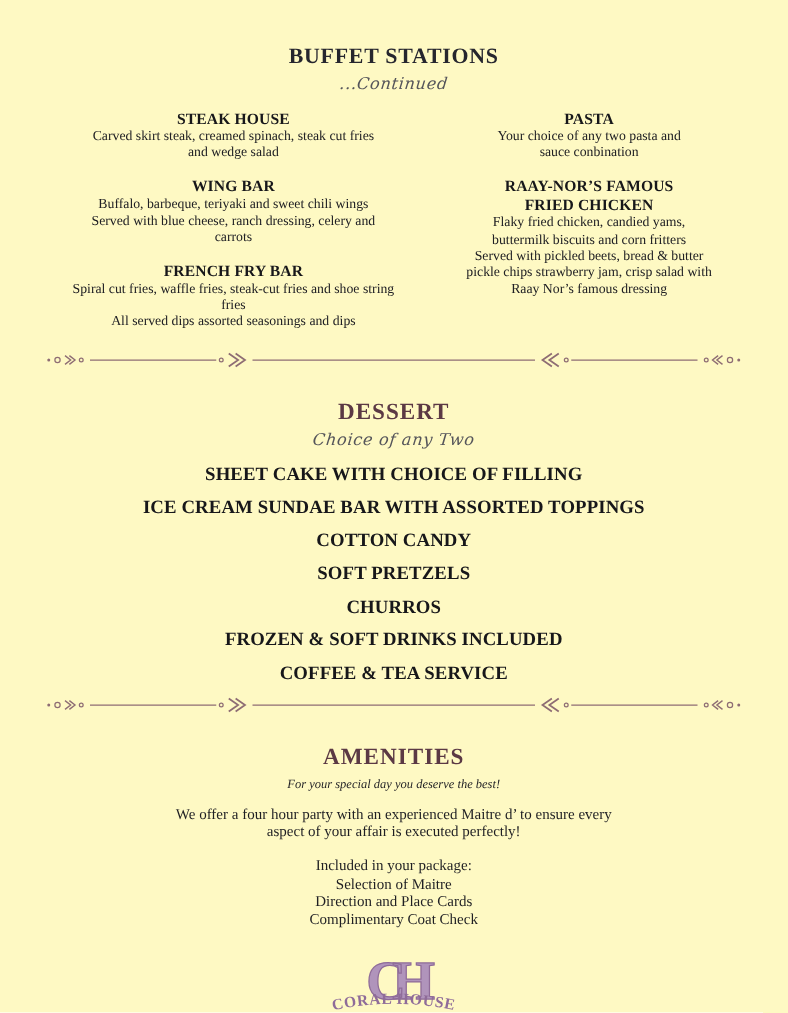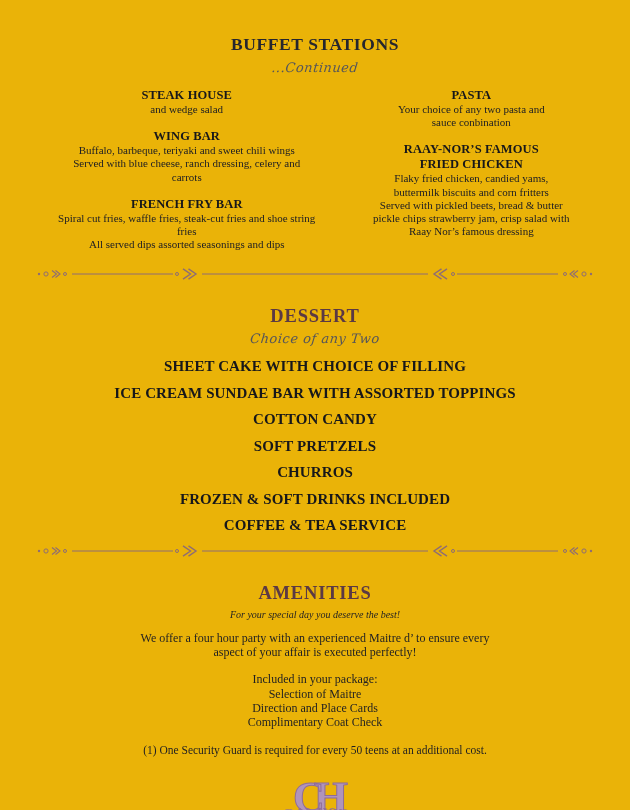--- a/index.html
+++ b/index.html
@@ -2,21 +2,21 @@
 <html><head>
 <meta charset="utf-8">
 <style>
   * { margin: 0; padding: 0; box-sizing: border-box; }
   html, body { background: #ffffff; }
   .page {
     position: relative;
     width: 630px;
     height: 810px;
     margin: 0 auto;
-    background: #eab308;
+    background: #fef9c3;
     font-family: "Liberation Serif", "DejaVu Serif", serif;
     color: #1f1f23;
     overflow: hidden;
     padding-top: 34px;
   }
   .center { text-align: center; }
 
   .page-title {
     font-size: 17.5px;
     font-weight: bold;
@@ -94,20 +94,21 @@
 
 <div class="page">
 
   <div class="page-title">BUFFET STATIONS</div>
   <div class="script page-subtitle">...Continued</div>
 
   <div class="columns">
     <div class="col">
       <div class="station">
         <div class="station-name">STEAK HOUSE</div>
+        <div class="station-desc">Carved skirt steak, creamed spinach, steak cut fries</div>
         <div class="station-desc">and wedge salad</div>
       </div>
       <div class="station">
         <div class="station-name">WING BAR</div>
         <div class="station-desc">Buffalo, barbeque, teriyaki and sweet chili wings</div>
         <div class="station-desc">Served with blue cheese, ranch dressing, celery and carrots</div>
       </div>
       <div class="station">
         <div class="station-name">FRENCH FRY BAR</div>
         <div class="station-desc">Spiral cut fries, waffle fries, steak-cut fries and shoe string fries</div>
@@ -183,21 +184,20 @@
     <div class="amen-para center">
       <div>We offer a four hour party with an experienced Maitre d’ to ensure every</div>
       <div>aspect of your affair is executed perfectly!</div>
     </div>
     <div class="amen-package center">
       <div>Included in your package:</div>
       <div>Selection of Maitre</div>
       <div>Direction and Place Cards</div>
       <div>Complimentary Coat Check</div>
     </div>
-    <div class="amen-note center">(1) One Security Guard is required for every 50 teens at an additional cost.</div>
   </div>
 
   <div class="logo-wrap">
     <svg class="logo-svg" viewBox="0 0 132 74" xmlns="http://www.w3.org/2000/svg">
       <defs>
         <path id="coral-arc" d="M14 52 Q66 40 118 52" fill="none"></path>
       </defs>
       <text x="66" y="42" text-anchor="middle" font-family="Liberation Serif, serif" font-size="44" font-weight="bold" letter-spacing="-11" fill="#b094bb" stroke="#8f6c99" stroke-width="1">CH</text>
       <text font-family="Liberation Serif, serif" font-size="12.5" font-weight="bold" fill="#8f6c99" letter-spacing="0.6">
         <textPath href="#coral-arc" startOffset="50%" text-anchor="middle">CORAL HOUSE</textPath>

